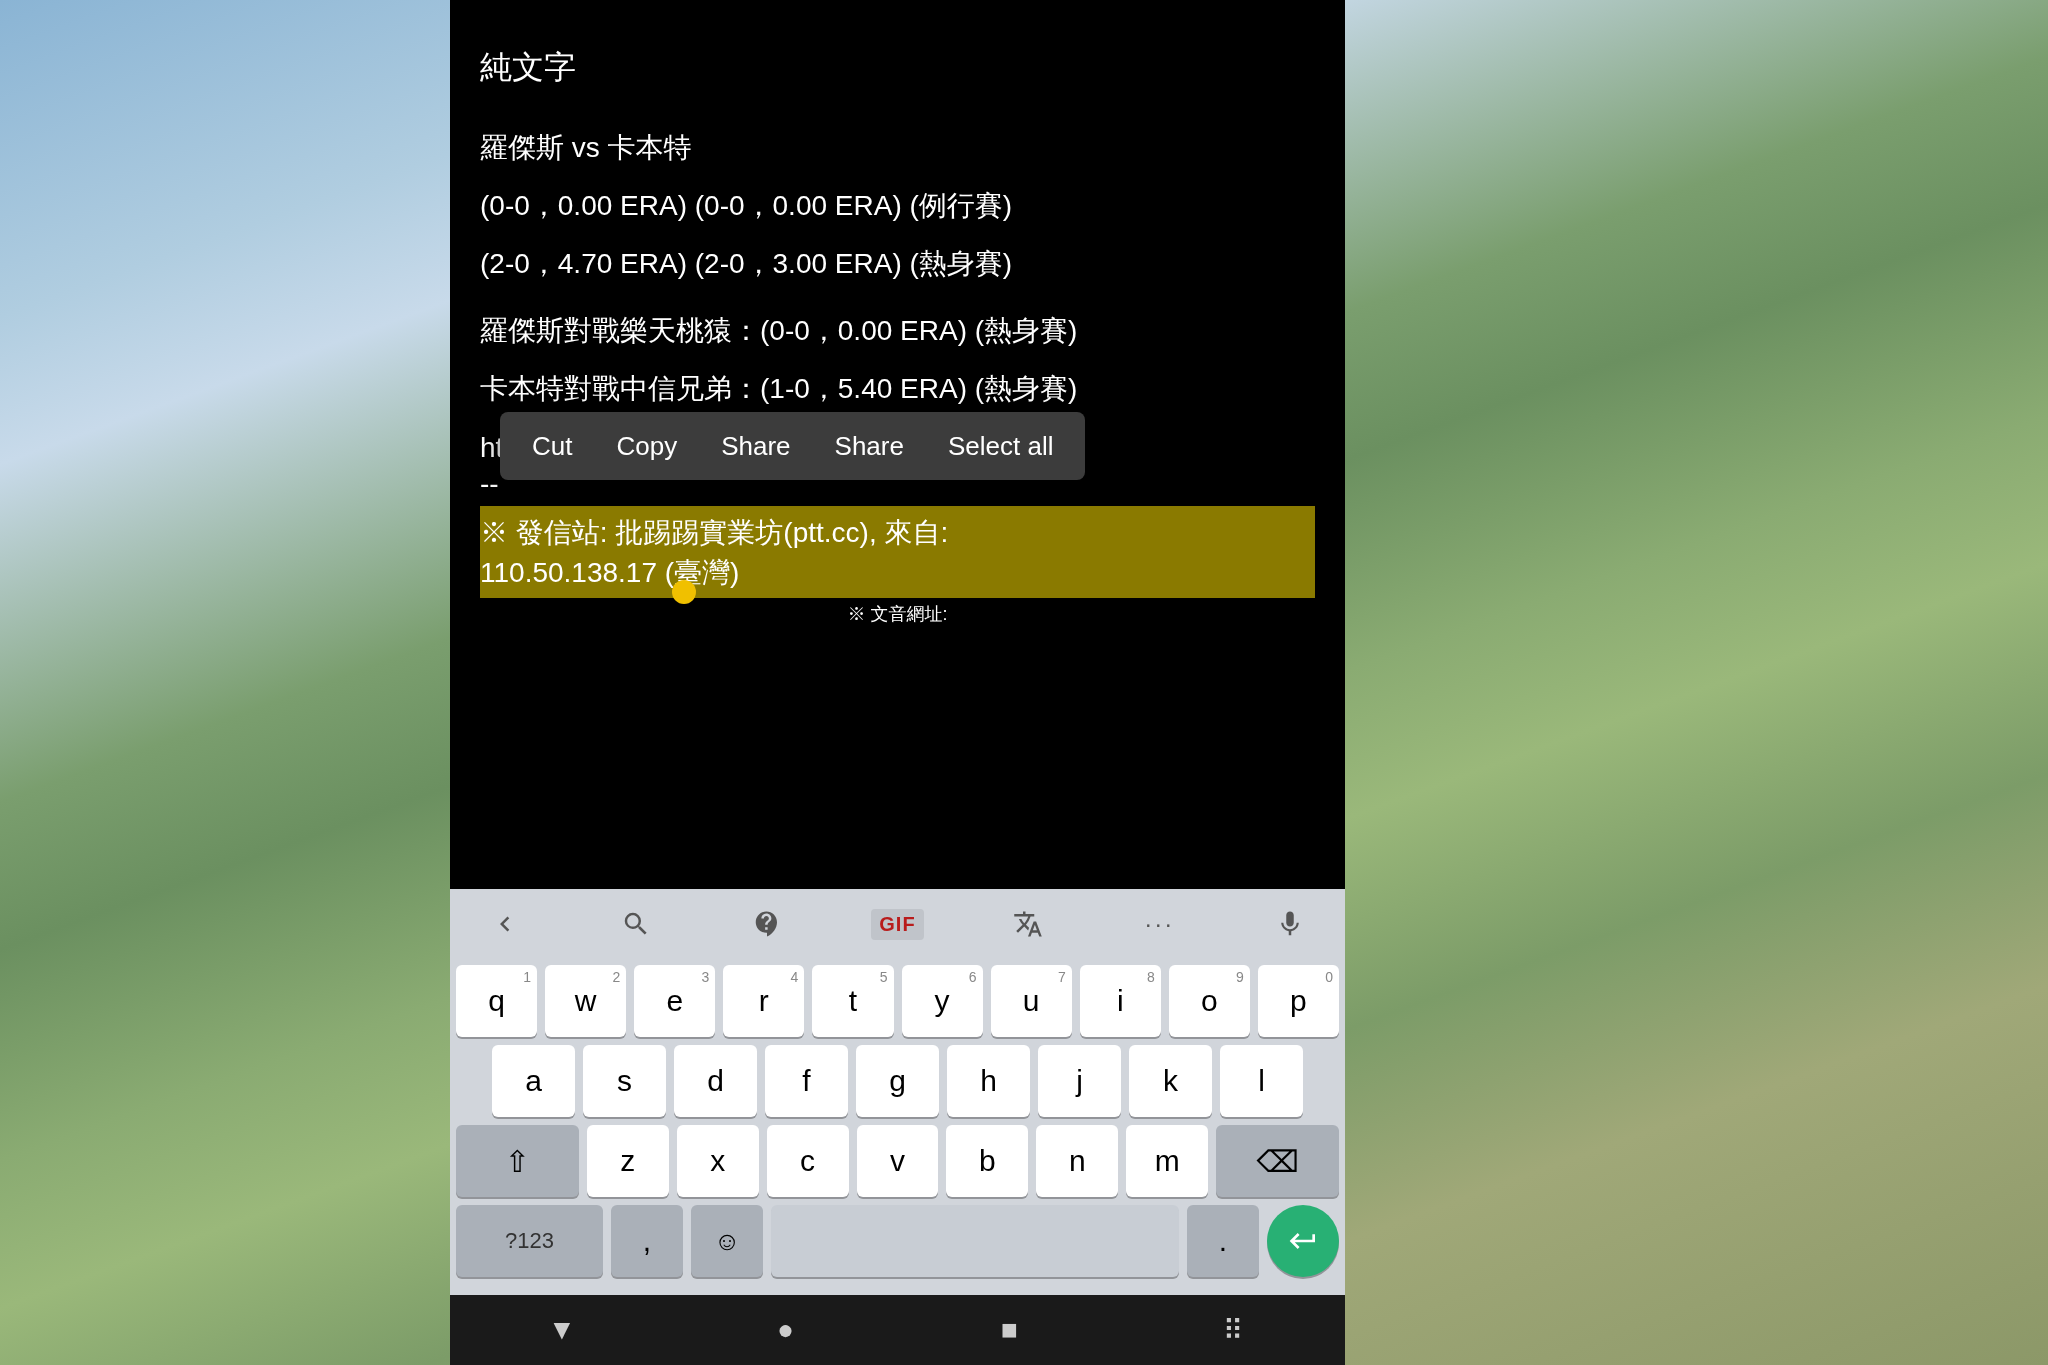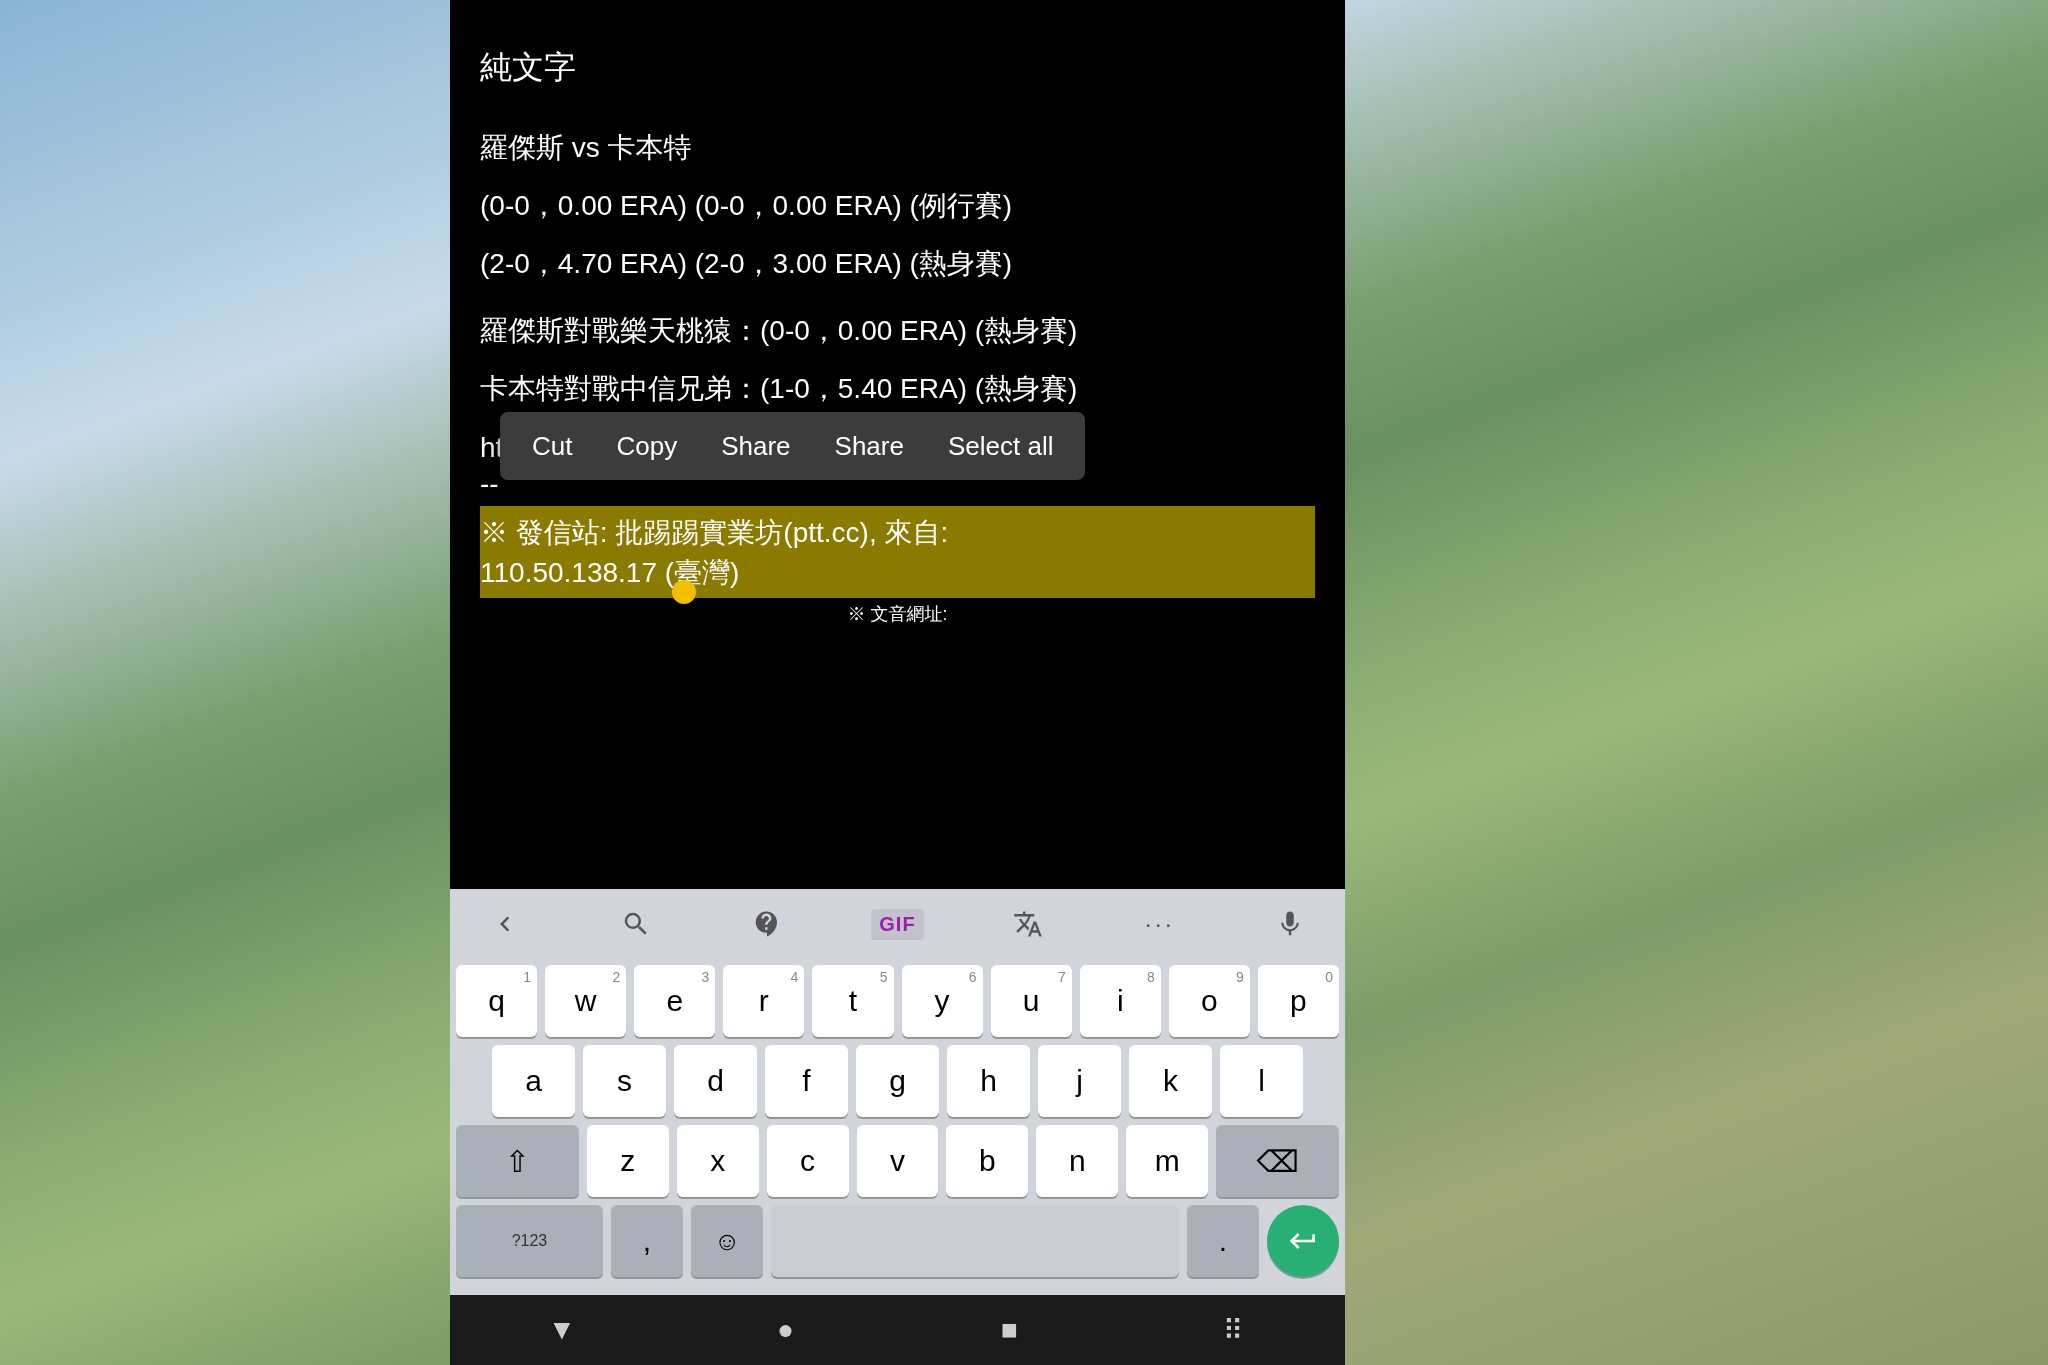--- a/index.html
+++ b/index.html
@@ -170,21 +170,21 @@
 
     .toolbar-btn svg {
       width: 30px;
       height: 30px;
       fill: #555;
     }
 
     .toolbar-gif {
       font-size: 20px;
       font-weight: bold;
-      color: #a21caf;
+      color: #b91c1c;
       background: #c0c4ca;
       padding: 4px 8px;
       border-radius: 4px;
       letter-spacing: 1px;
     }
 
     .toolbar-dots {
       font-size: 24px;
       color: #555;
       letter-spacing: 2px;
@@ -407,21 +407,21 @@
       <div class="key">x</div>
       <div class="key">c</div>
       <div class="key">v</div>
       <div class="key">b</div>
       <div class="key">n</div>
       <div class="key">m</div>
       <div class="key dark wide">⌫</div>
     </div>
 
     <div class="key-row">
-      <div class="key dark action-key" style="flex:1.8; font-size:16px;">?123</div>
+      <div class="key dark action-key" style="flex:1.8; font-size:22px;">?123</div>
       <div class="key dark" style="flex:0.7;">,</div>
       <div class="key dark emoji-key" style="flex:0.7;">☺</div>
       <div class="key space-key" style="background:#c8cdd4; border-radius:6px;"></div>
       <div class="key dark" style="flex:0.7;">.</div>
       <div class="key enter-key">
         <svg viewBox="0 0 24 24" width="32" height="32" fill="white">
           <path d="M19 7v4H5.83l3.58-3.59L8 6l-6 6 6 6 1.41-1.41L5.83 13H21V7z"></path>
         </svg>
       </div>
     </div>

